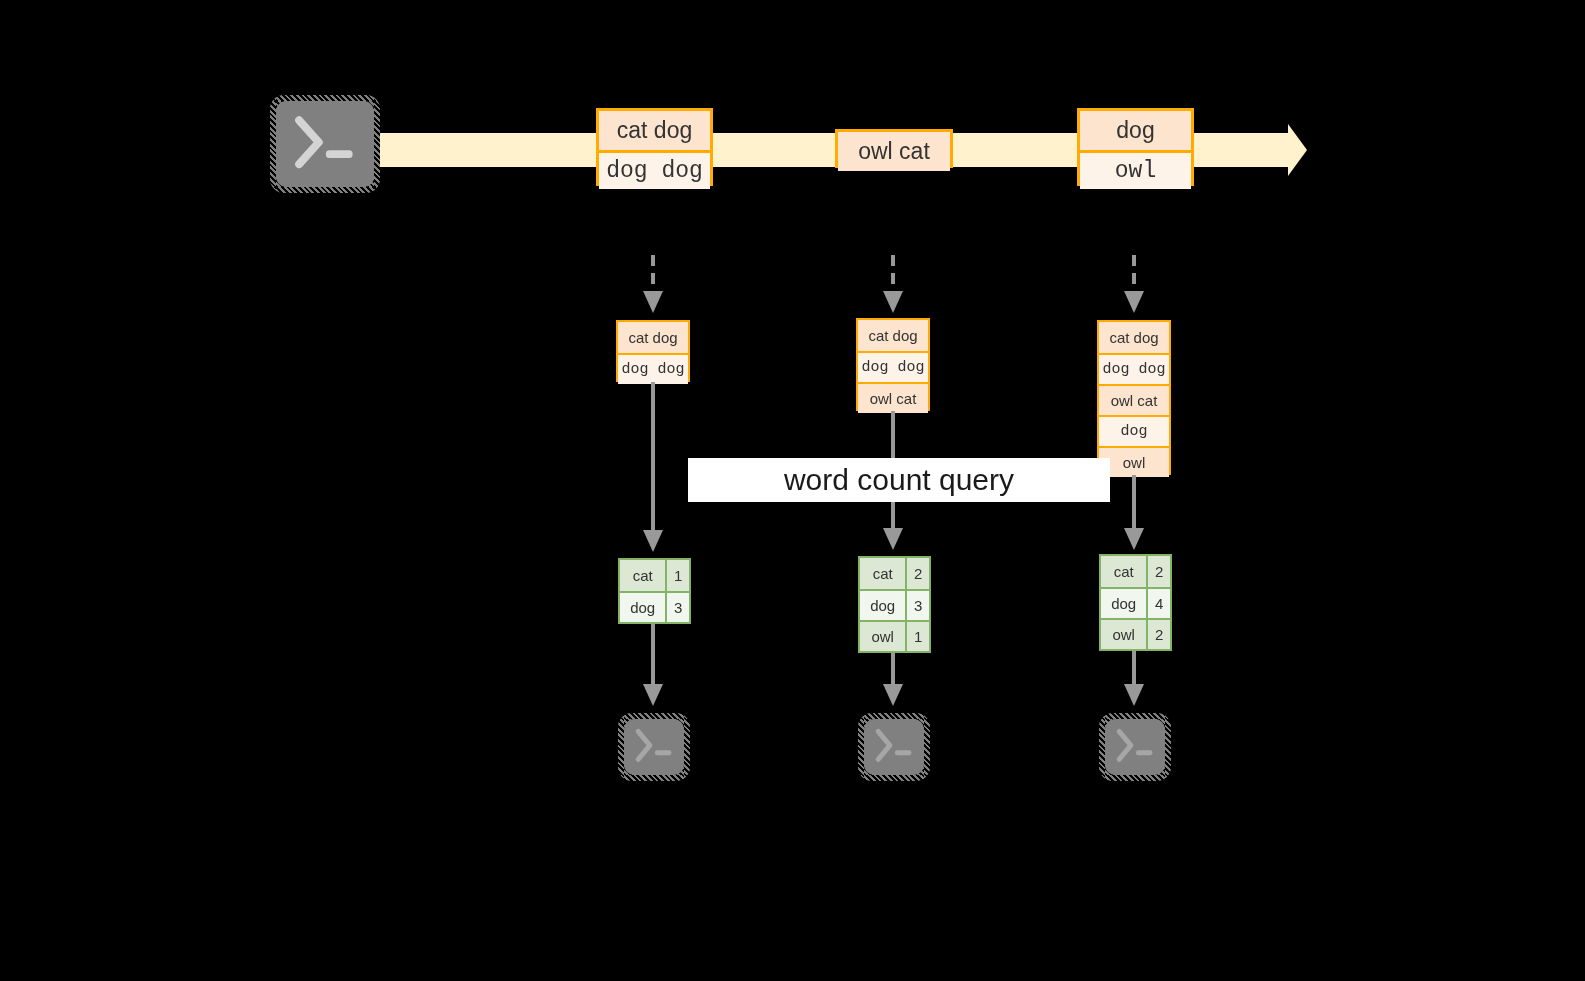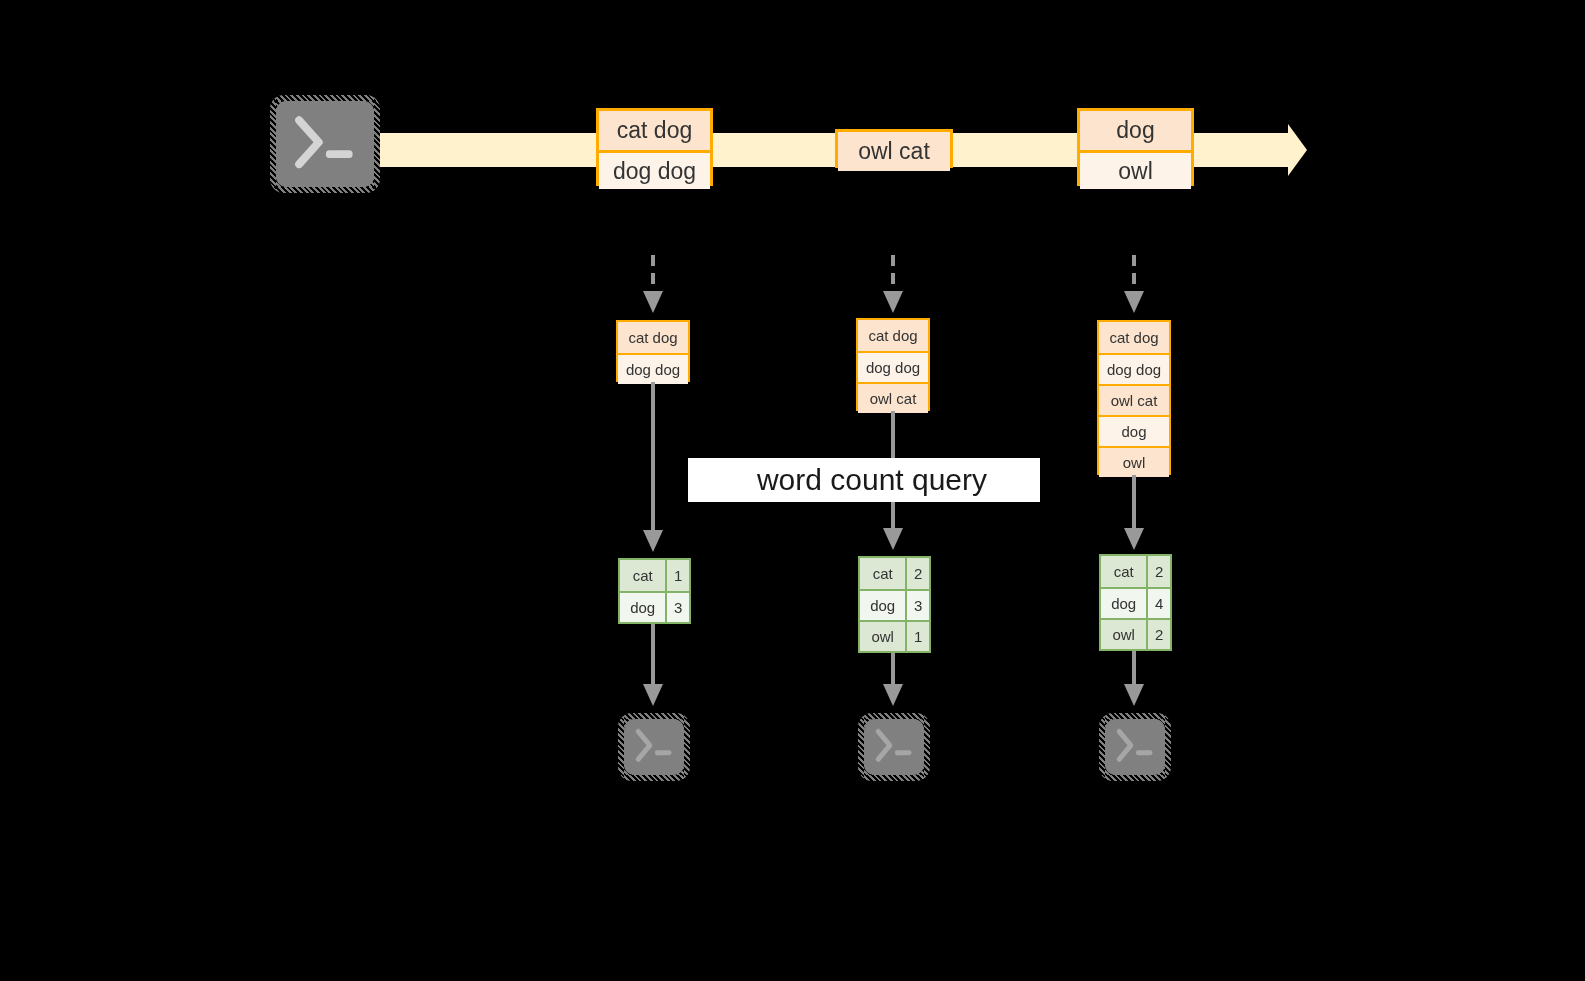--- a/index.html
+++ b/index.html
@@ -67,21 +67,21 @@
   .orow {
     box-sizing: border-box;
     width: 100%;
     display: flex;
     align-items: center;
     justify-content: center;
     color: #333333;
     white-space: nowrap;
   }
   .orow.dark { background: #FCE4CE; }
-  .orow.light { background: #FDF3E9; }
+  .orow.light { background: #FDF3E9; font-family: Liberation Mono, monospace; }
   .orow + .orow { border-top: 3px solid #FFAB00; }
 
   
   .obox.big .orow { height: 39px; font-size: 23px; }
   
   .obox.small .orow { height: 31px; font-size: 15px; }
   .obox.small .orow + .orow { border-top: 2px solid #FFAB00; }
   .obox.small { border-width: 2px; }
 
   
@@ -288,15 +288,15 @@
     <div class="terminal-inner">
       <span class="terminal-glyph">
         <svg viewBox="0 0 72 68" preserveAspectRatio="none">
           <path d="M17 15 L31 32 L17 49" fill="none" stroke="#a6a6a6" stroke-width="6" stroke-linecap="round" stroke-linejoin="round"></path>
           <rect x="37" y="38" width="20" height="6" rx="3" fill="#a6a6a6"></rect>
         </svg>
       </span>
     </div>
   </div>
 
-  <div class="banner" style="left:688px; top:458px; width:336px; height:44px;padding-left:16px;">word count query</div>
+  <div class="banner" style="left:688px; top:458px; width:422px; height:44px;">word count query</div>
 
 </div>
 
 </body></html>

